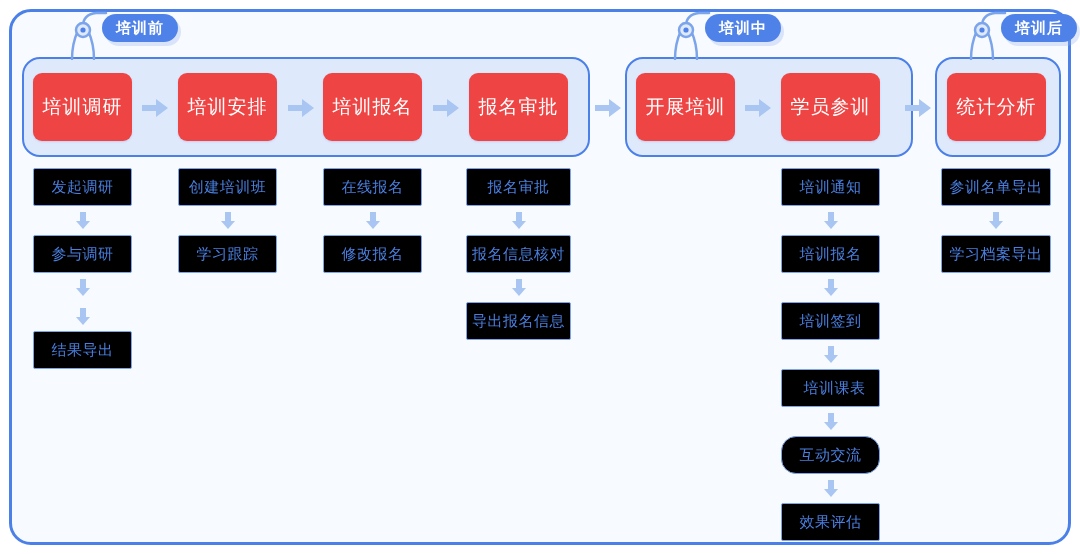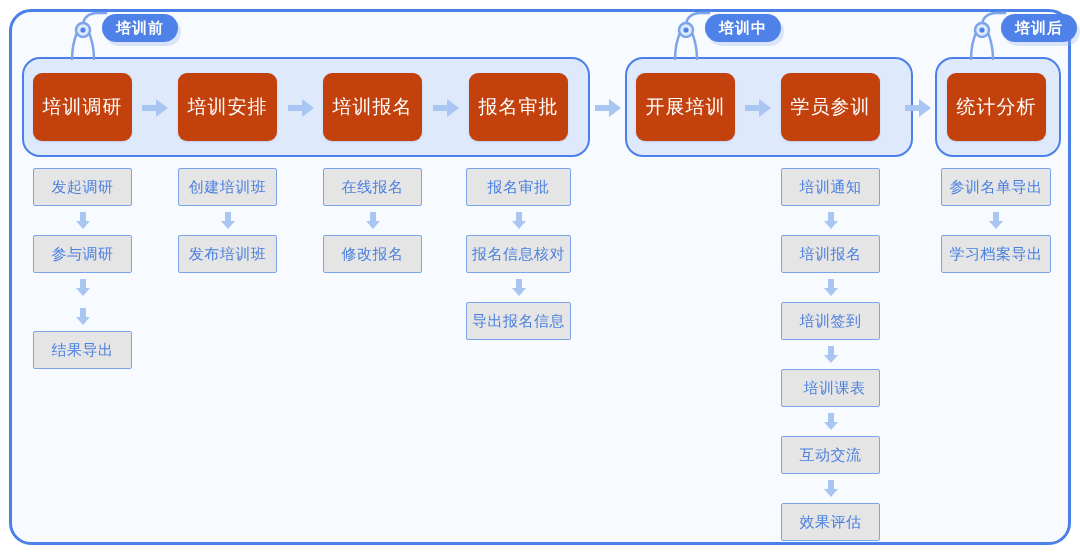--- a/index.html
+++ b/index.html
@@ -39,21 +39,21 @@
   .group.g1{ left:22px;  width:568px; }
   .group.g2{ left:625px; width:288px; }
   .group.g3{ left:935px; width:126px; }
 
   
   .stage-box{
     position:absolute;
     box-sizing:border-box;
     height:68px;
     top:73px;
-    background:#c2410c;
+    background:#ef4444;
     border-radius:9px;
     color:#ffffff;
     font-size:19px;
     letter-spacing:1px;
     display:flex;
     align-items:center;
     justify-content:center;
     box-shadow:0 1px 2px rgba(60,100,190,.18);
   }
 
@@ -95,21 +95,21 @@
   .col{
     position:absolute;
     top:168px;
     display:flex;
     flex-direction:column;
     align-items:center;
   }
   .sub-box{
     box-sizing:border-box;
     height:38px;
-    background:#e5e5e5;
+    background:#000000;
     border:1.5px solid #7ba4ea;
     border-radius:2px;
     color:#4a7fe0;
     font-size:15px;
     letter-spacing:.5px;
     display:flex;
     align-items:center;
     justify-content:center;
     white-space:nowrap;
   }
@@ -226,21 +226,21 @@
       </div>
       <div class="sub-box" style="width: 100%;">结果导出</div>
     </div>
   <div class="col" style="left:178px;width:99px;">
       <div class="sub-box" style="width: 100%;">创建培训班</div>
       <div class="v-arrow">
         <svg viewBox="0 0 14 17">
           <path d="M4 0h6v9h4l-7 8-7-8h4z" fill="#a9c5f2"></path>
         </svg>
       </div>
-      <div class="sub-box" style="width: 100%;">发布培训班</div>
+      <div class="sub-box" style="width: 100%;">学习跟踪</div>
     </div>
   <div class="col" style="left:323px;width:99px;">
       <div class="sub-box" style="width: 100%;">在线报名</div>
       <div class="v-arrow">
         <svg viewBox="0 0 14 17">
           <path d="M4 0h6v9h4l-7 8-7-8h4z" fill="#a9c5f2"></path>
         </svg>
       </div>
       <div class="sub-box" style="width: 100%;">修改报名</div>
     </div>
@@ -277,21 +277,21 @@
         <svg viewBox="0 0 14 17">
           <path d="M4 0h6v9h4l-7 8-7-8h4z" fill="#a9c5f2"></path>
         </svg>
       </div>
       <div class="sub-box" style="width: 100%; padding-left: 8px;">培训课表</div>
       <div class="v-arrow">
         <svg viewBox="0 0 14 17">
           <path d="M4 0h6v9h4l-7 8-7-8h4z" fill="#a9c5f2"></path>
         </svg>
       </div>
-      <div class="sub-box" style="width: 100%;">互动交流</div>
+      <div class="sub-box" style="width: 100%; border-radius: 15px;">互动交流</div>
       <div class="v-arrow">
         <svg viewBox="0 0 14 17">
           <path d="M4 0h6v9h4l-7 8-7-8h4z" fill="#a9c5f2"></path>
         </svg>
       </div>
       <div class="sub-box" style="width: 100%;">效果评估</div>
     </div>
   <div class="col" style="left:941px;width:110px;">
       <div class="sub-box" style="width: 100%;">参训名单导出</div>
       <div class="v-arrow">

